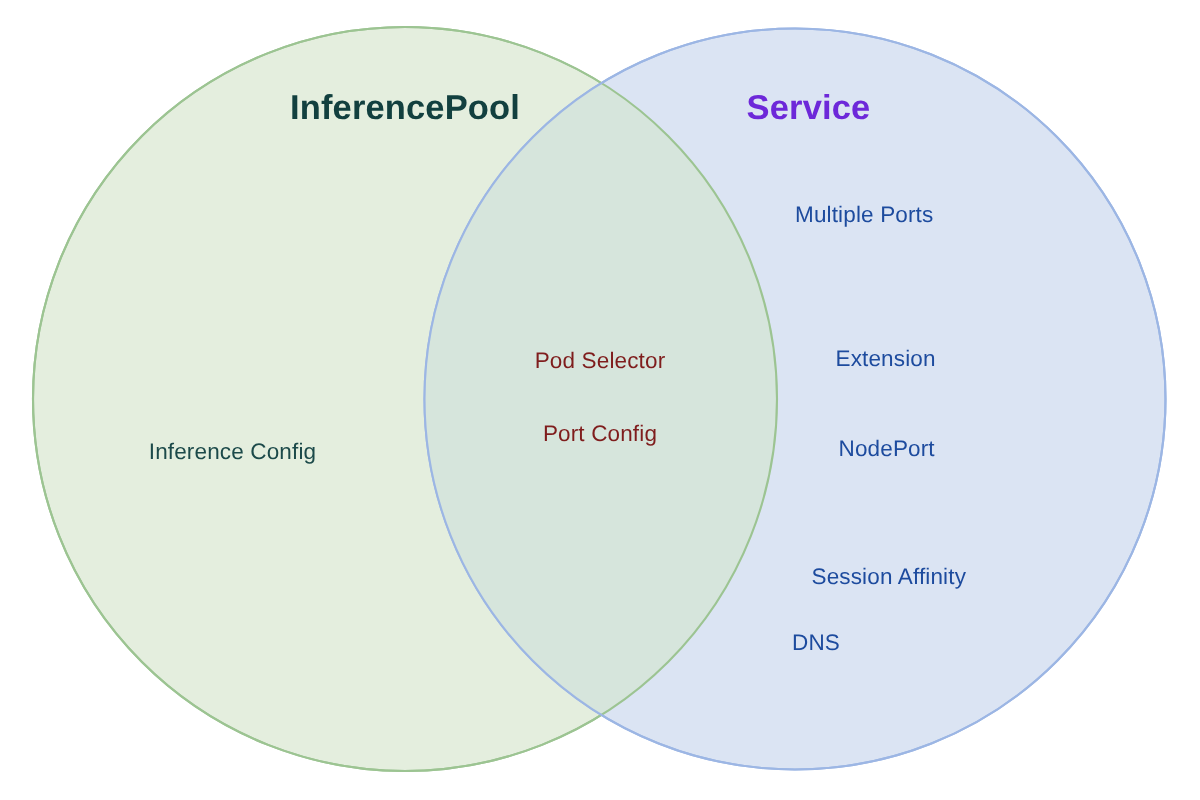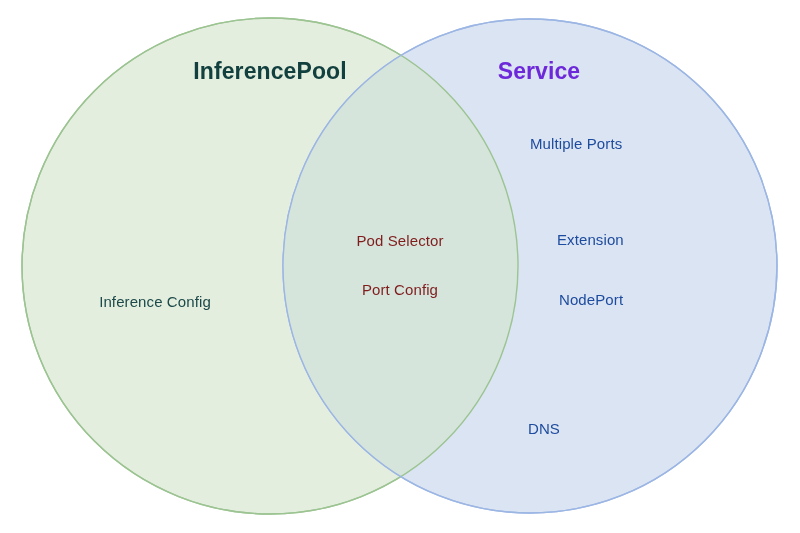--- a/index.html
+++ b/index.html
@@ -111,16 +111,17 @@
     <div class="txt title title-right">Service</div>
 
     <div class="txt item item-left" style="top:281px;margin-top:12px;">Inference Config</div>
 
     <div class="txt item item-mid" style="top:232px;">Pod Selector</div>
     <div class="txt item item-mid" style="top:281px;">Port Config</div>
 
     <div class="txt item item-right" style="top:135px; left:530px;">Multiple Ports</div>
     <div class="txt item item-right" style="top:231px; left:557px;">Extension</div>
     <div class="txt item item-right" style="top:280px; left:559px;margin-top:11px;">NodePort</div>
+    <div class="txt item item-right" style="top:376px; left:541px;">Session Affinity</div>
     <div class="txt item item-right" style="top:420px; left:528px;">DNS</div>
 
   </div>
 </div>
 
 </body></html>

